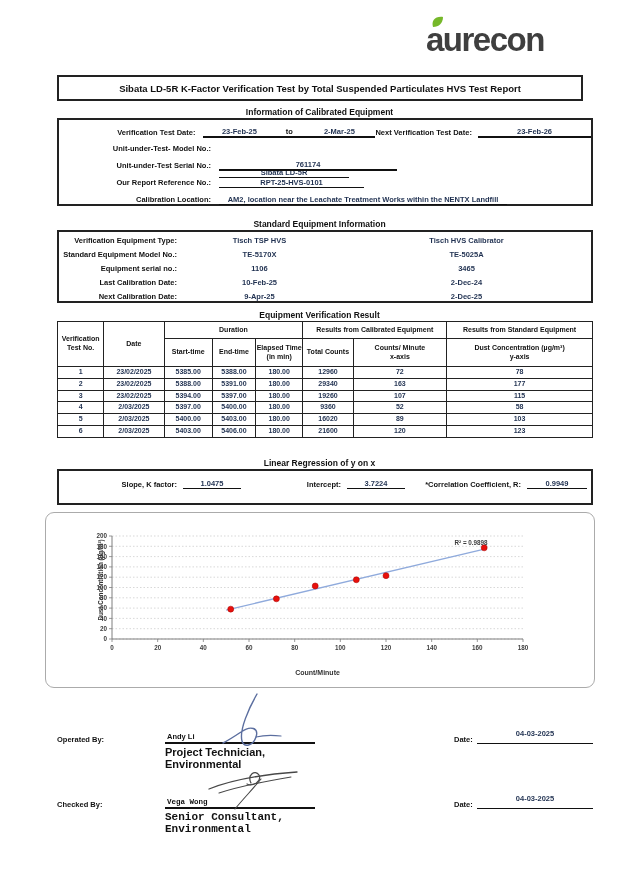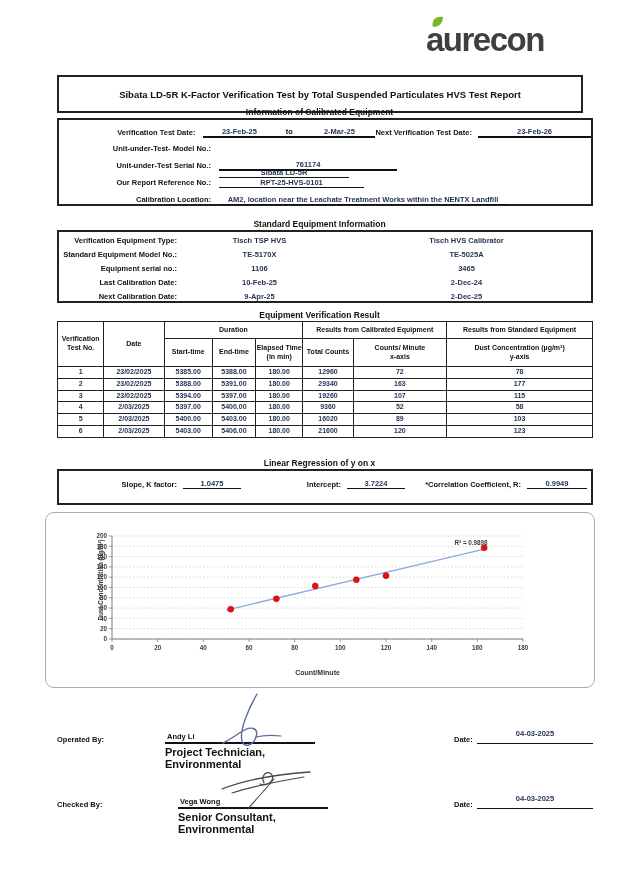--- a/index.html
+++ b/index.html
@@ -8,21 +8,21 @@
     position:relative; width:639px; height:877px; background:#ffffff;
     margin:0 auto; overflow:hidden; color:#111;
   }
   .abs { position:absolute; }
   
   #logo { position:absolute; right:28px; top:16px; width:185px; height:48px; }
   #logo .word { font-size:33px; font-weight:bold; color:#3f3f3f; letter-spacing:-1.5px; line-height:48px; }
   #logo svg { position:absolute; left:4px; top:-2px; }
   
   .title-box {
-    left:57px; top:75px; width:526px; height:38px; border:2px solid #222;
+    left:57px; top:75px; width:526px; height:26px; border:2px solid #222;
     display:flex; align-items:center; justify-content:center;
     font-size:9.5px; font-weight:bold;
   }
   .sec-head { width:639px; text-align:center; font-size:8.5px; font-weight:bold; }
   .box { left:57px; width:536px; border:2px solid #222; background:#fff; }
   .frow { display:flex; align-items:center; }
   .lbl { font-size:7.5px; font-weight:bold; text-align:right; white-space:nowrap; }
   .val { font-size:7.5px; font-weight:bold; color:#1f3050; text-align:center; white-space:nowrap; }
   .u1 { border-bottom:1.2px solid #111; }
   .u2 { border-bottom:2.2px solid #111; }
@@ -310,21 +310,21 @@
         <path d="M41,45 C49,43 58,43 66,44" fill="none" stroke="#5b6e9f" stroke-width="1.2" stroke-linecap="round"></path>
       </svg>
       <span class="sig-name">Andy Li</span>
     </div>
     <div class="sig-title">Project Technician, Environmental</div>
   </div>
   <div class="abs sig-label" style="left:454px; top:735px;">Date:</div>
   <div class="abs val date-line" style="left:477px; top:729px; width:116px; height:15px;">04-03-2025</div>
 
   <div class="abs sig-label" style="left:57px; top:800px;">Checked By:</div>
-  <div class="abs" style="left:178px; top:765px; width:150px;">
+  <div class="abs" style="left:165px; top:765px; width:150px;font-family:Liberation Mono, monospace;">
     <div class="sig-line" style="height:44px;">
       <svg width="100" height="56" viewBox="0 0 100 56" style="position:absolute; left:40px; top:-8px;">
         <path d="M4,32 C24,24 50,18 92,15" fill="none" stroke="#474747" stroke-width="1.3" stroke-linecap="round"></path>
         <path d="M14,36 C38,28 62,24 86,20" fill="none" stroke="#474747" stroke-width="1.1" stroke-linecap="round"></path>
         <path d="M46,26 C42,18 50,12 54,18 C57,24 48,30 42,27" fill="none" stroke="#474747" stroke-width="1.2" stroke-linecap="round"></path>
         <path d="M30,52 C38,42 48,32 56,22" fill="none" stroke="#474747" stroke-width="1.1" stroke-linecap="round"></path>
       </svg>
       <span class="sig-name">Vega Wong</span>
     </div>
     <div class="sig-title">Senior Consultant, Environmental</div>

